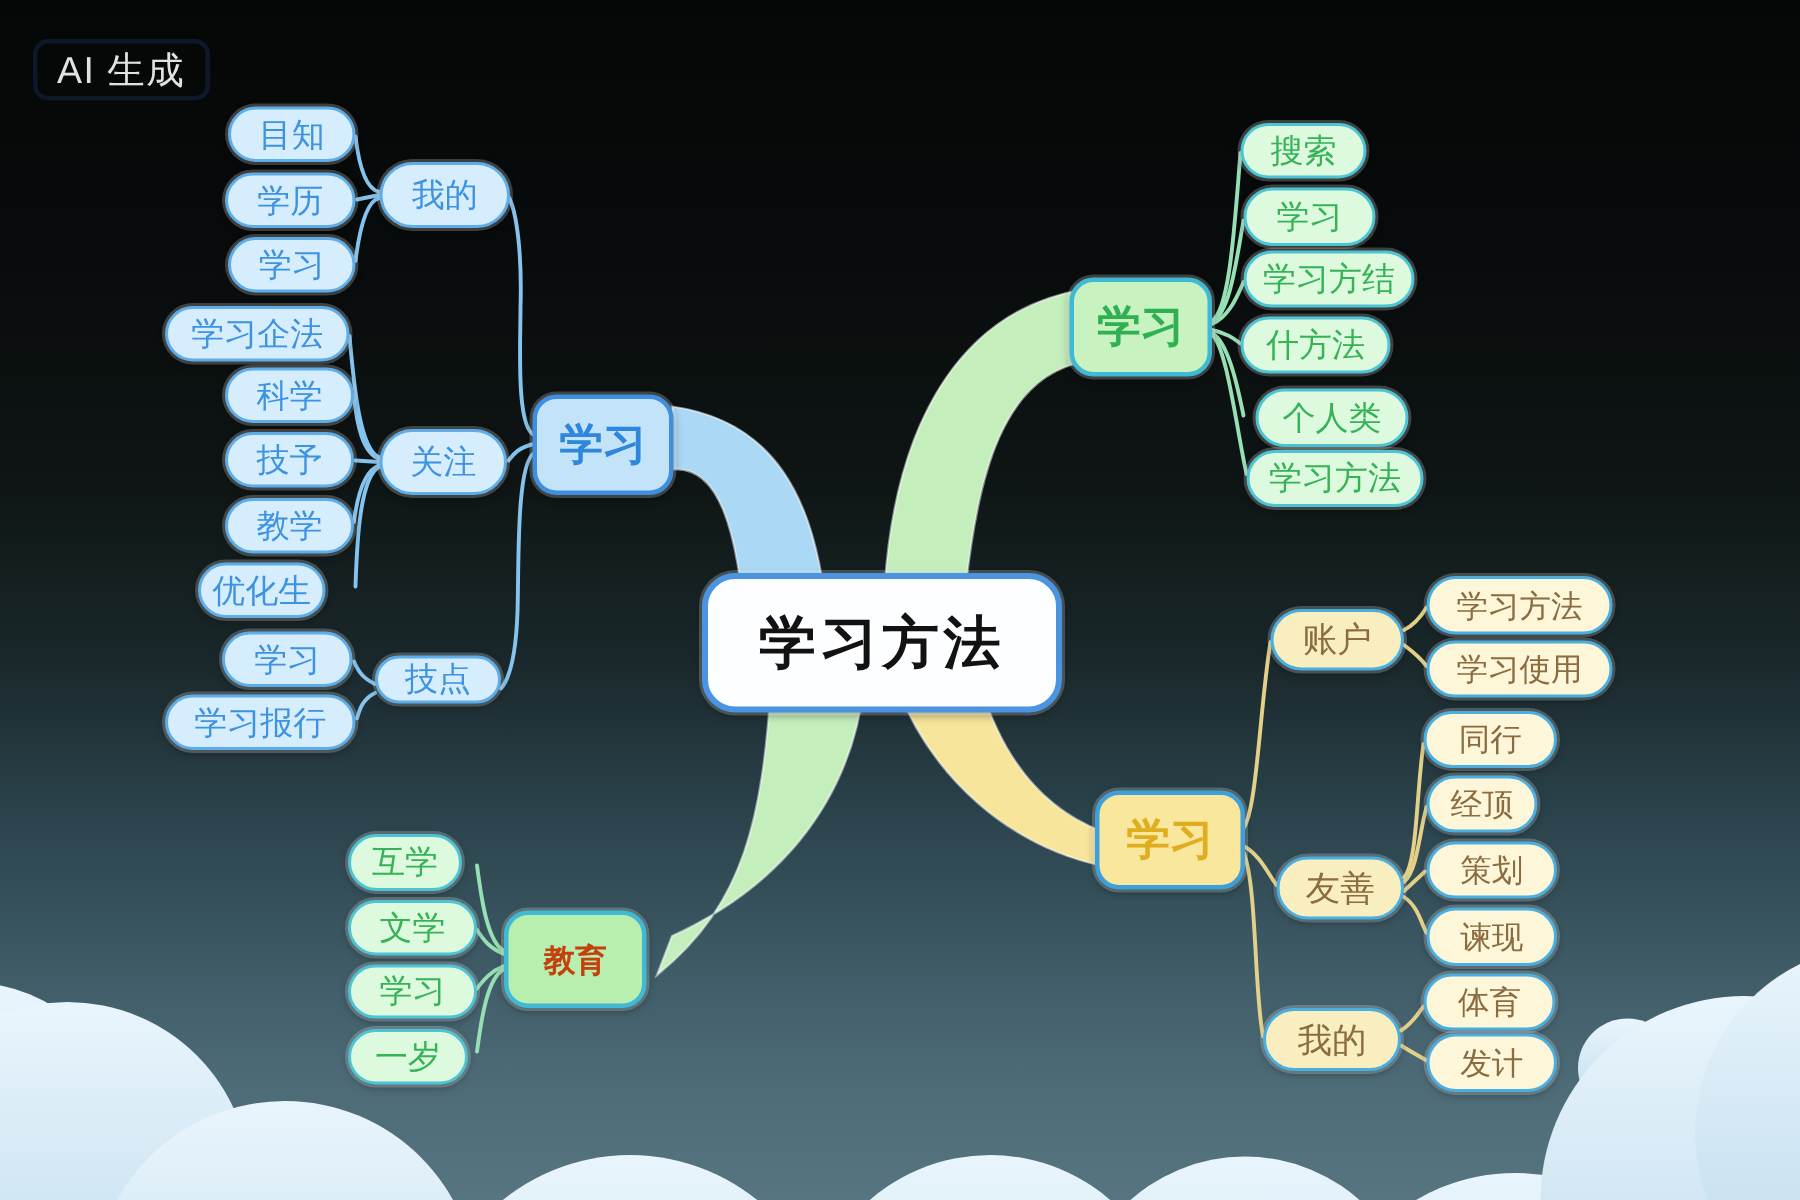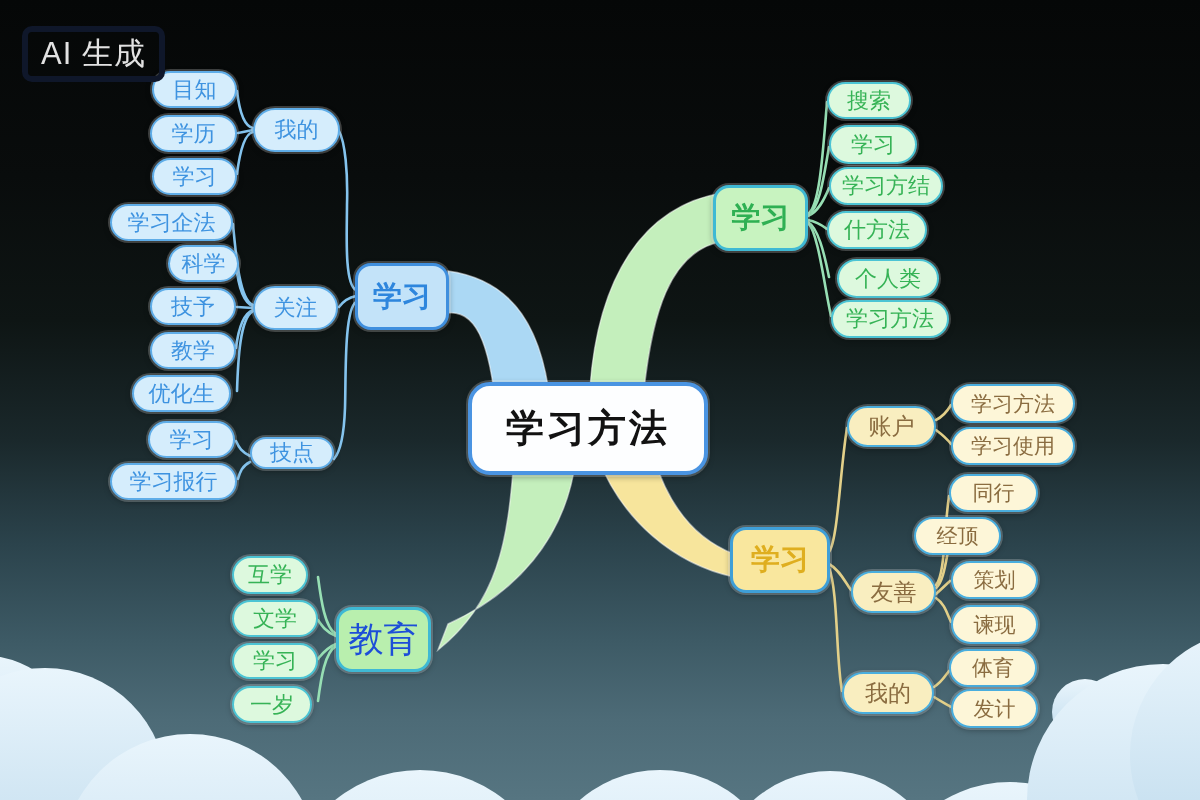--- a/index.html
+++ b/index.html
@@ -23,33 +23,33 @@
     background:#fdfeff;border:4px solid #4a94e2;border-radius:22px;
     color:#121212;font-size:38px;font-weight:bold;letter-spacing:3px;z-index:3;
   }
   .main-blue{background:#c3e3f9;border:3px solid #3f8fde;border-radius:16px;
     color:#2e86dd;font-size:29px;font-weight:bold;}
   .pill-blue{background:#d5edfc;border:2.5px solid #5fade8;border-radius:22px;
     color:#3e93e0;font-size:22px;}
   .main-green{background:#c8f3c0;border:3px solid #3fb9d4;border-radius:16px;
     color:#2fb053;font-size:29px;font-weight:bold;}
   .main-green2{background:#b9efae;border:3px solid #3fb9d4;border-radius:16px;
-    color:#1d4ed8;font-size:35px;font-weight:normal;}
+    color:#c2410c;font-size:21px;font-weight:bold;}
   .pill-green{background:#ddf9de;border:2.5px solid #4cc4d4;border-radius:21px;
     color:#36b356;font-size:22px;}
   .main-yellow{background:#f9e79e;border:3px solid #3f9fd8;border-radius:16px;
     color:#dfae1f;font-size:29px;font-weight:bold;}
   .pill-yellow{background:#f9eec0;border:2.5px solid #4aaede;border-radius:23px;
     color:#8a6c40;font-size:23px;text-align:right;}
   .leaf-yellow{background:#fdf6d8;border:2.5px solid #4aaede;border-radius:20px;
     color:#8a6c40;font-size:21px;}
   .ai-badge{
     position:absolute;left:22px;top:26px;z-index:4;
-    border:6px solid #0f172a;border-radius:10px;padding:1px 13px;
-    color:#e2e2e2;font-size:31px;letter-spacing:1px;
+    border:3px solid #0f172a;border-radius:10px;padding:1px 13px;
+    color:#e2e2e2;font-size:25px;letter-spacing:1px;
   }
 </style>
 </head>
 <body>
 
 <div class="stage">
 
   <svg class="layer clouds" width="1200" height="800" viewBox="0 0 1200 800">
     <defs>
       <linearGradient id="cg" x1="0" y1="0" x2="0" y2="1">
@@ -132,43 +132,43 @@
   <div class="node center-node" style="left:468px;top:382px;width:240px;height:93px;">学习方法</div>
 
   <div class="node main-blue" style="left:355px;top:263px;width:94px;height:67px;">学习</div>
   <div class="node pill-blue" style="left:253px;top:108px;width:87px;height:44px;">我的</div>
   <div class="node pill-blue" style="left:253px;top:286px;width:85px;height:44px;">关注</div>
   <div class="node pill-blue" style="left:250px;top:437px;width:84px;height:32px;">技点</div>
   <div class="node pill-blue" style="left:152px;top:71px;width:85px;height:37px;">目知</div>
   <div class="node pill-blue" style="left:150px;top:115px;width:87px;height:37px;">学历</div>
   <div class="node pill-blue" style="left:152px;top:158px;width:85px;height:37px;">学习</div>
   <div class="node pill-blue" style="left:110px;top:204px;width:123px;height:37px;">学习企法</div>
-  <div class="node pill-blue" style="left:168px;top:245px;width:71px;height:37px;">科学</div>
+  <div class="node pill-blue" style="left:150px;top:245px;width:86px;height:37px;">科学</div>
   <div class="node pill-blue" style="left:150px;top:288px;width:86px;height:37px;">技予</div>
   <div class="node pill-blue" style="left:150px;top:332px;width:86px;height:37px;">教学</div>
-  <div class="node pill-blue" style="left:132px;top:375px;width:99px;height:37px;">优化生</div>
+  <div class="node pill-blue" style="left:132px;top:375px;width:85px;height:37px;">优化生</div>
   <div class="node pill-blue" style="left:148px;top:421px;width:87px;height:37px;">学习</div>
   <div class="node pill-blue" style="left:110px;top:463px;width:127px;height:37px;">学习报行</div>
 
   <div class="node main-green" style="left:713px;top:185px;width:95px;height:66px;">学习</div>
   <div class="node pill-green" style="left:827px;top:82px;width:84px;height:37px;">搜索</div>
   <div class="node pill-green" style="left:829px;top:125px;width:88px;height:39px;">学习</div>
   <div class="node pill-green" style="left:829px;top:167px;width:114px;height:38px;">学习方结</div>
   <div class="node pill-green" style="left:827px;top:211px;width:100px;height:38px;">什方法</div>
   <div class="node pill-green" style="left:837px;top:259px;width:102px;height:39px;text-align:center;">个人类</div>
   <div class="node pill-green" style="left:831px;top:300px;width:118px;height:38px;">学习方法</div>
 
   <div class="node main-yellow" style="left:730px;top:527px;width:100px;height:66px;">学习</div>
   <div class="node pill-yellow" style="left:847px;top:406px;width:89px;height:41px;">账户</div>
   <div class="node pill-yellow" style="left:851px;top:571px;width:85px;height:42px;">友善</div>
   <div class="node pill-yellow" style="left:842px;top:672px;width:92px;height:42px;">我的</div>
   <div class="node leaf-yellow" style="left:951px;top:384px;width:124px;height:39px;">学习方法</div>
   <div class="node leaf-yellow" style="left:951px;top:427px;width:124px;height:38px;">学习使用</div>
   <div class="node leaf-yellow" style="left:949px;top:474px;width:89px;height:38px;">同行</div>
-  <div class="node leaf-yellow" style="left:914px;top:517px;width:87px;height:38px;">经顶</div>
+  <div class="node leaf-yellow" style="left:951px;top:517px;width:74px;height:38px;">经顶</div>
   <div class="node leaf-yellow" style="left:951px;top:561px;width:87px;height:38px;">策划</div>
   <div class="node leaf-yellow" style="left:951px;top:605px;width:87px;height:39px;">谏现</div>
   <div class="node leaf-yellow" style="left:949px;top:649px;width:88px;height:38px;">体育</div>
   <div class="node leaf-yellow" style="left:951px;top:689px;width:87px;height:39px;">发计</div>
 
   <div class="node main-green2" style="left:336px;top:607px;width:95px;height:65px;">教育</div>
   <div class="node pill-green" style="left:232px;top:556px;width:76px;height:38px;">互学</div>
   <div class="node pill-green" style="left:232px;top:600px;width:86px;height:37px;">文学</div>
   <div class="node pill-green" style="left:232px;top:643px;width:86px;height:36px;">学习</div>
   <div class="node pill-green" style="left:232px;top:686px;width:80px;height:37px;">一岁</div>

